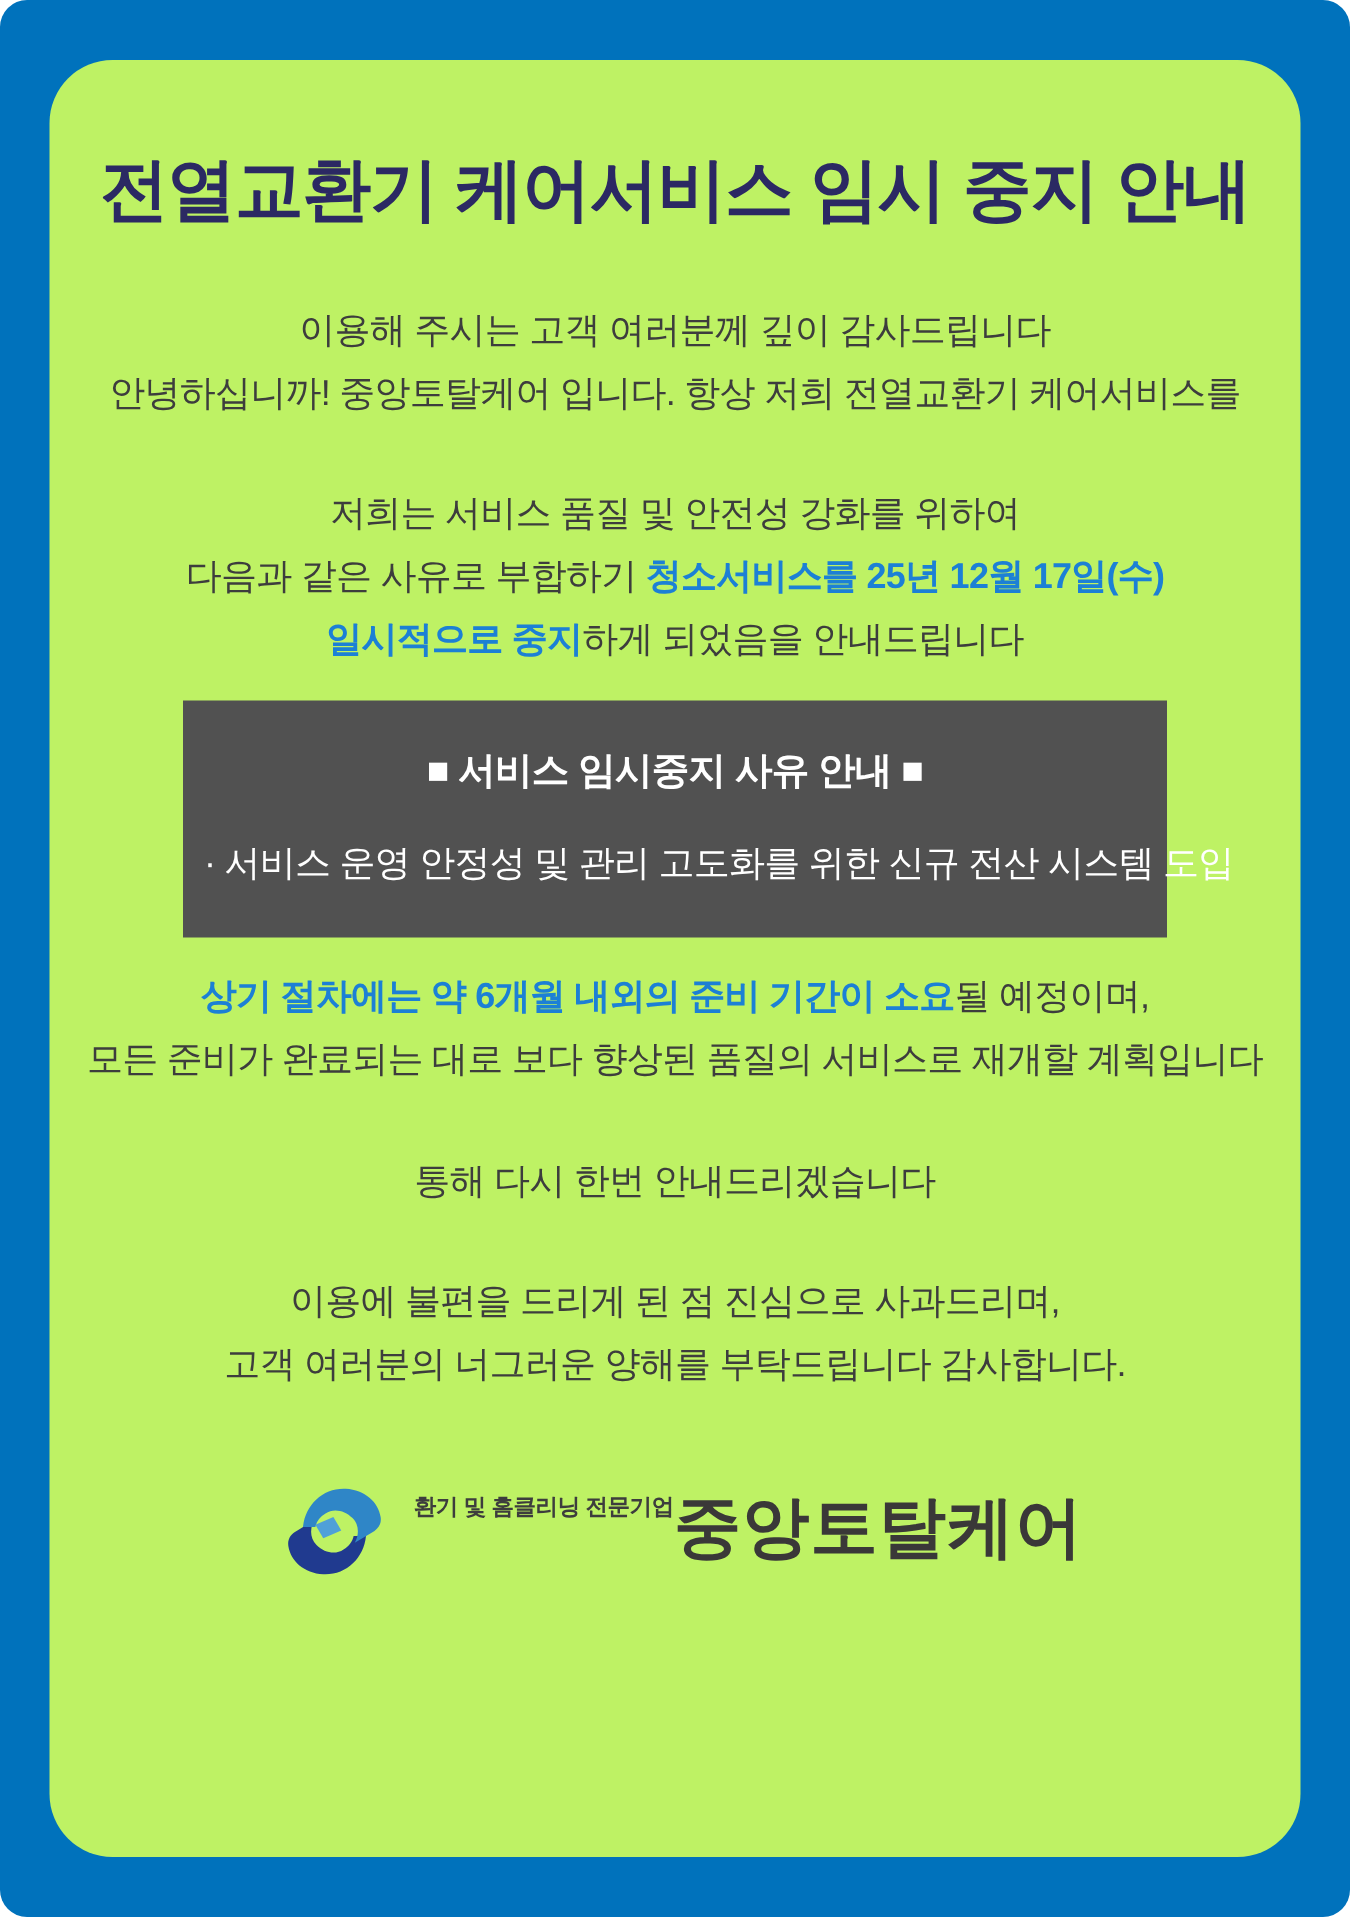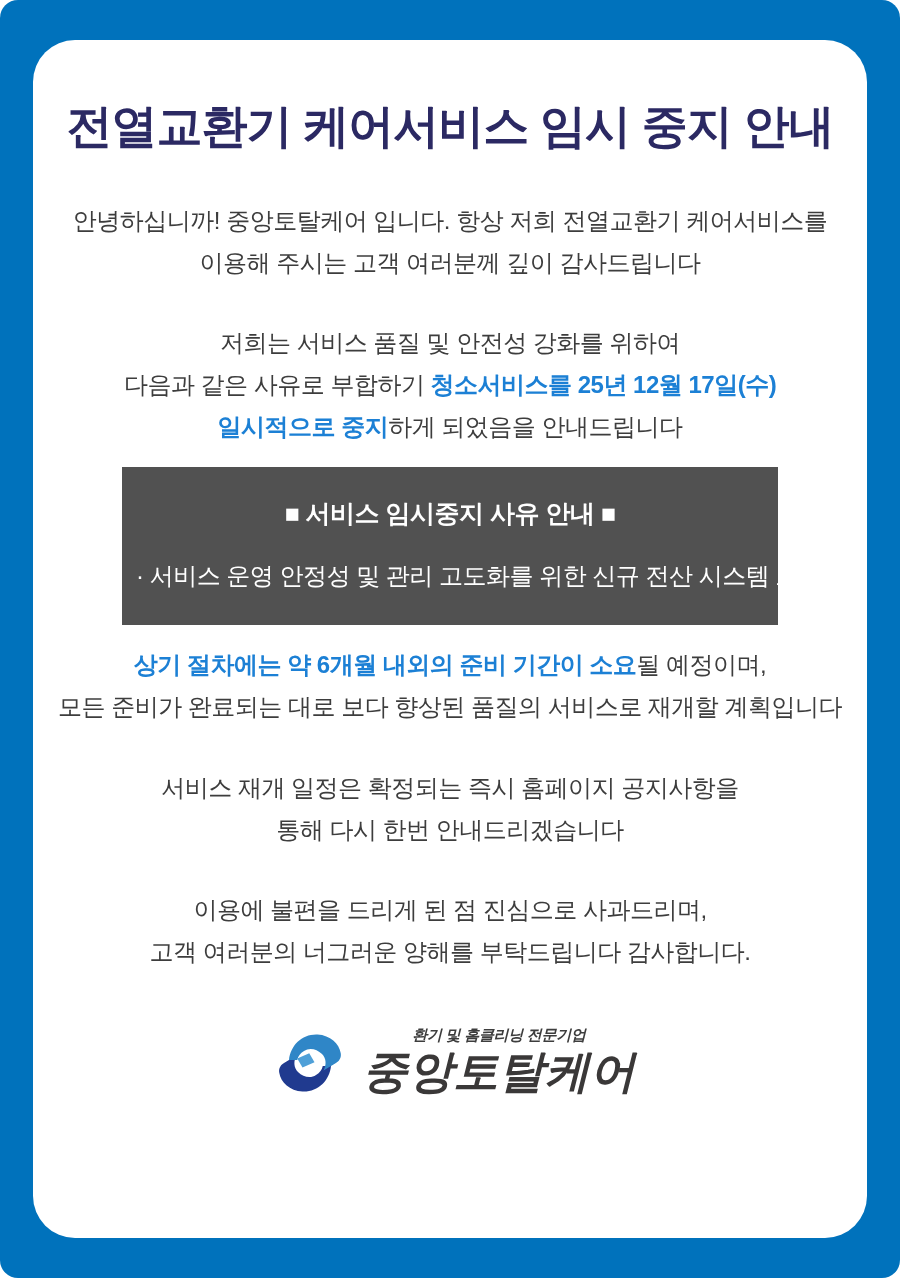--- a/index.html
+++ b/index.html
@@ -17,21 +17,21 @@
     background: #0072BC;
     border-radius: 18px;
     overflow: hidden;
   }
   .card {
     position: absolute;
     left: 33px;
     top: 40px;
     right: 33px;
     bottom: 40px;
-    background: #ffffff;
+    background: #bef264;
     border-radius: 42px;
     text-align: center;
     overflow: hidden;
   }
   .title {
     margin-top: 58px;
     font-size: 46px;
     line-height: 56px;
     font-weight: 800;
     letter-spacing: -1px;
@@ -80,23 +80,21 @@
     align-items: center;
     gap: 8px;
   }
   .logo-icon svg {
     width: 90px;
     height: 78px;
     display: block;
   }
   .logo-text {
     display: flex;
-    flex-direction: column;
-    align-items: center;
-    font-style: italic;
+    align-items: flex-start;
   }
   .tagline {
     font-size: 15px;
     font-weight: 600;
     color: #3D3D3D;
     letter-spacing: -0.3px;
     margin-bottom: 4px;
   }
   .brand {
     font-size: 45px;
@@ -108,42 +106,41 @@
 </style>
 </head>
 <body>
 
 <div class="frame">
   <div class="card">
 
     <div class="title">전열교환기 케어서비스 임시 중지 안내</div>
 
     <div class="para mt-p1">
+      <div>이용해 주시는 고객 여러분께 깊이 감사드립니다</div>
       <div>안녕하십니까! 중앙토탈케어 입니다. 항상 저희 전열교환기 케어서비스를</div>
-      <div>이용해 주시는 고객 여러분께 깊이 감사드립니다</div>
     </div>
 
     <div class="para mt-p2">
       <div>저희는 서비스 품질 및 안전성 강화를 위하여</div>
       <div><span>다음과 같은 사유로 부합하기 </span><span class="hl">청소서비스를 25년 12월 17일(수)</span></div>
       <div><span class="hl">일시적으로 중지</span><span>하게 되었음을 안내드립니다</span></div>
     </div>
 
     <div class="reason-box">
       <div class="reason-heading">■ 서비스 임시중지 사유 안내 ■</div>
       <div class="reason-item">· 서비스 운영 안정성 및 관리 고도화를 위한 신규 전산 시스템 도입</div>
     </div>
 
     <div class="para mt-p3">
       <div><span class="hl">상기 절차에는 약 6개월 내외의 준비 기간이 소요</span><span>될 예정이며,</span></div>
       <div>모든 준비가 완료되는 대로 보다 향상된 품질의 서비스로 재개할 계획입니다</div>
     </div>
 
     <div class="para mt-p4">
-      <div>서비스 재개 일정은 확정되는 즉시 홈페이지 공지사항을</div>
       <div>통해 다시 한번 안내드리겠습니다</div>
     </div>
 
     <div class="para mt-p5">
       <div>이용에 불편을 드리게 된 점 진심으로 사과드리며,</div>
       <div>고객 여러분의 너그러운 양해를 부탁드립니다 감사합니다.</div>
     </div>
 
     <div class="logo">
       <div class="logo-icon">

